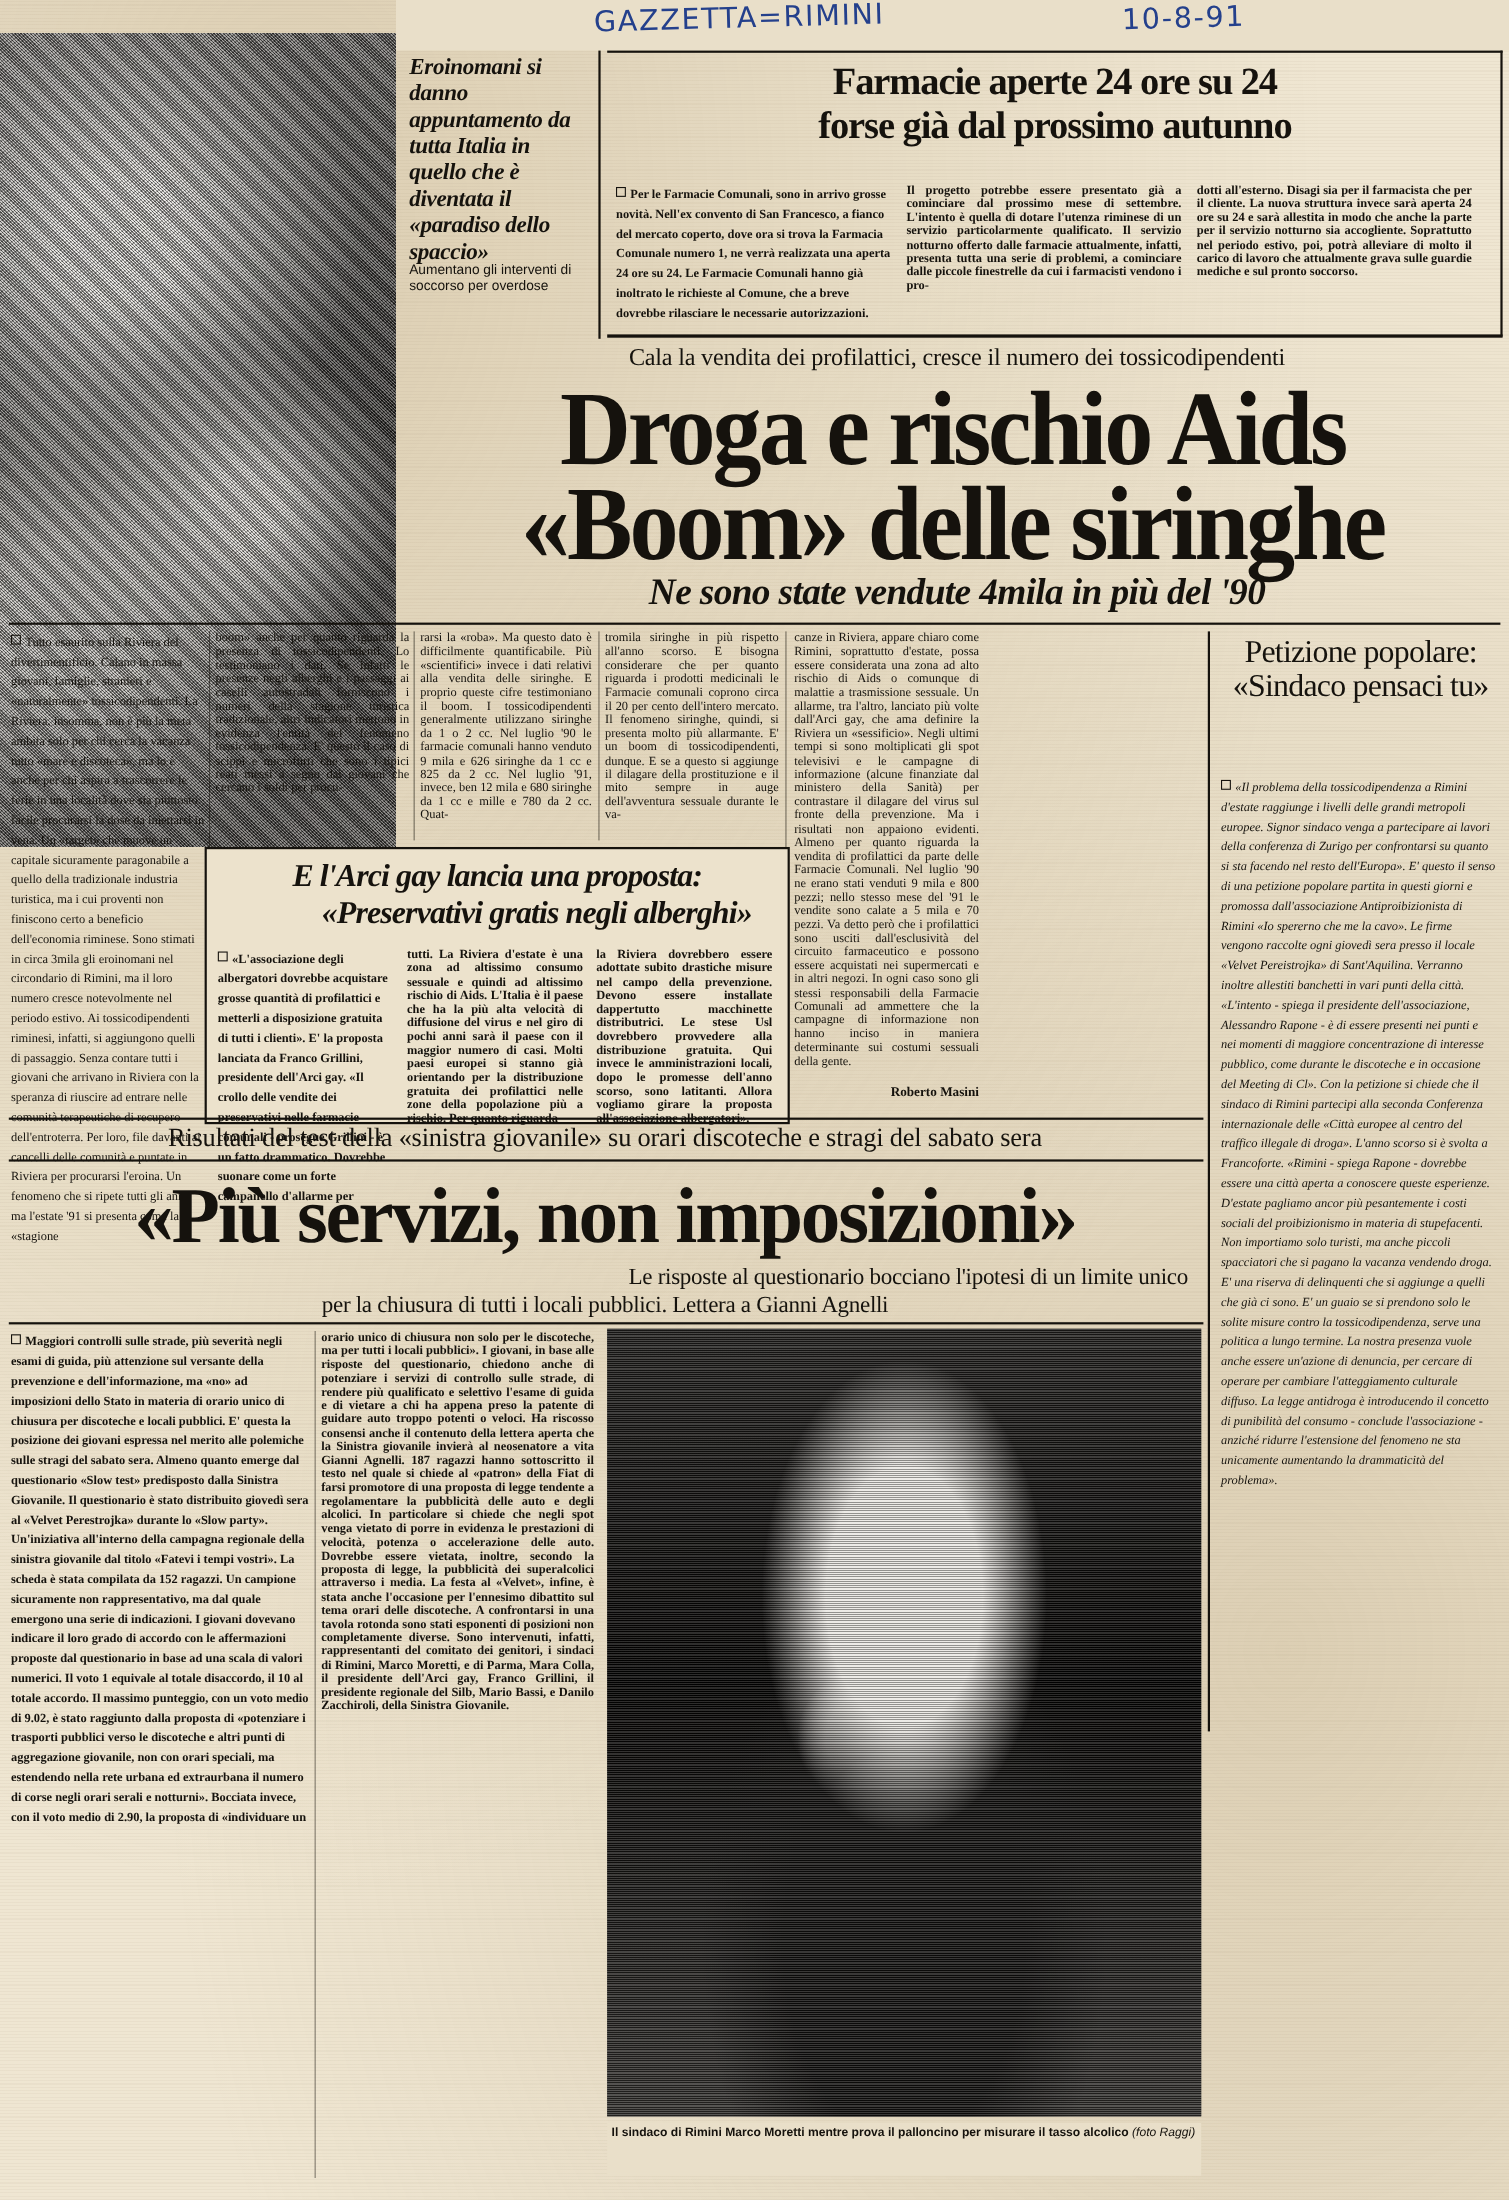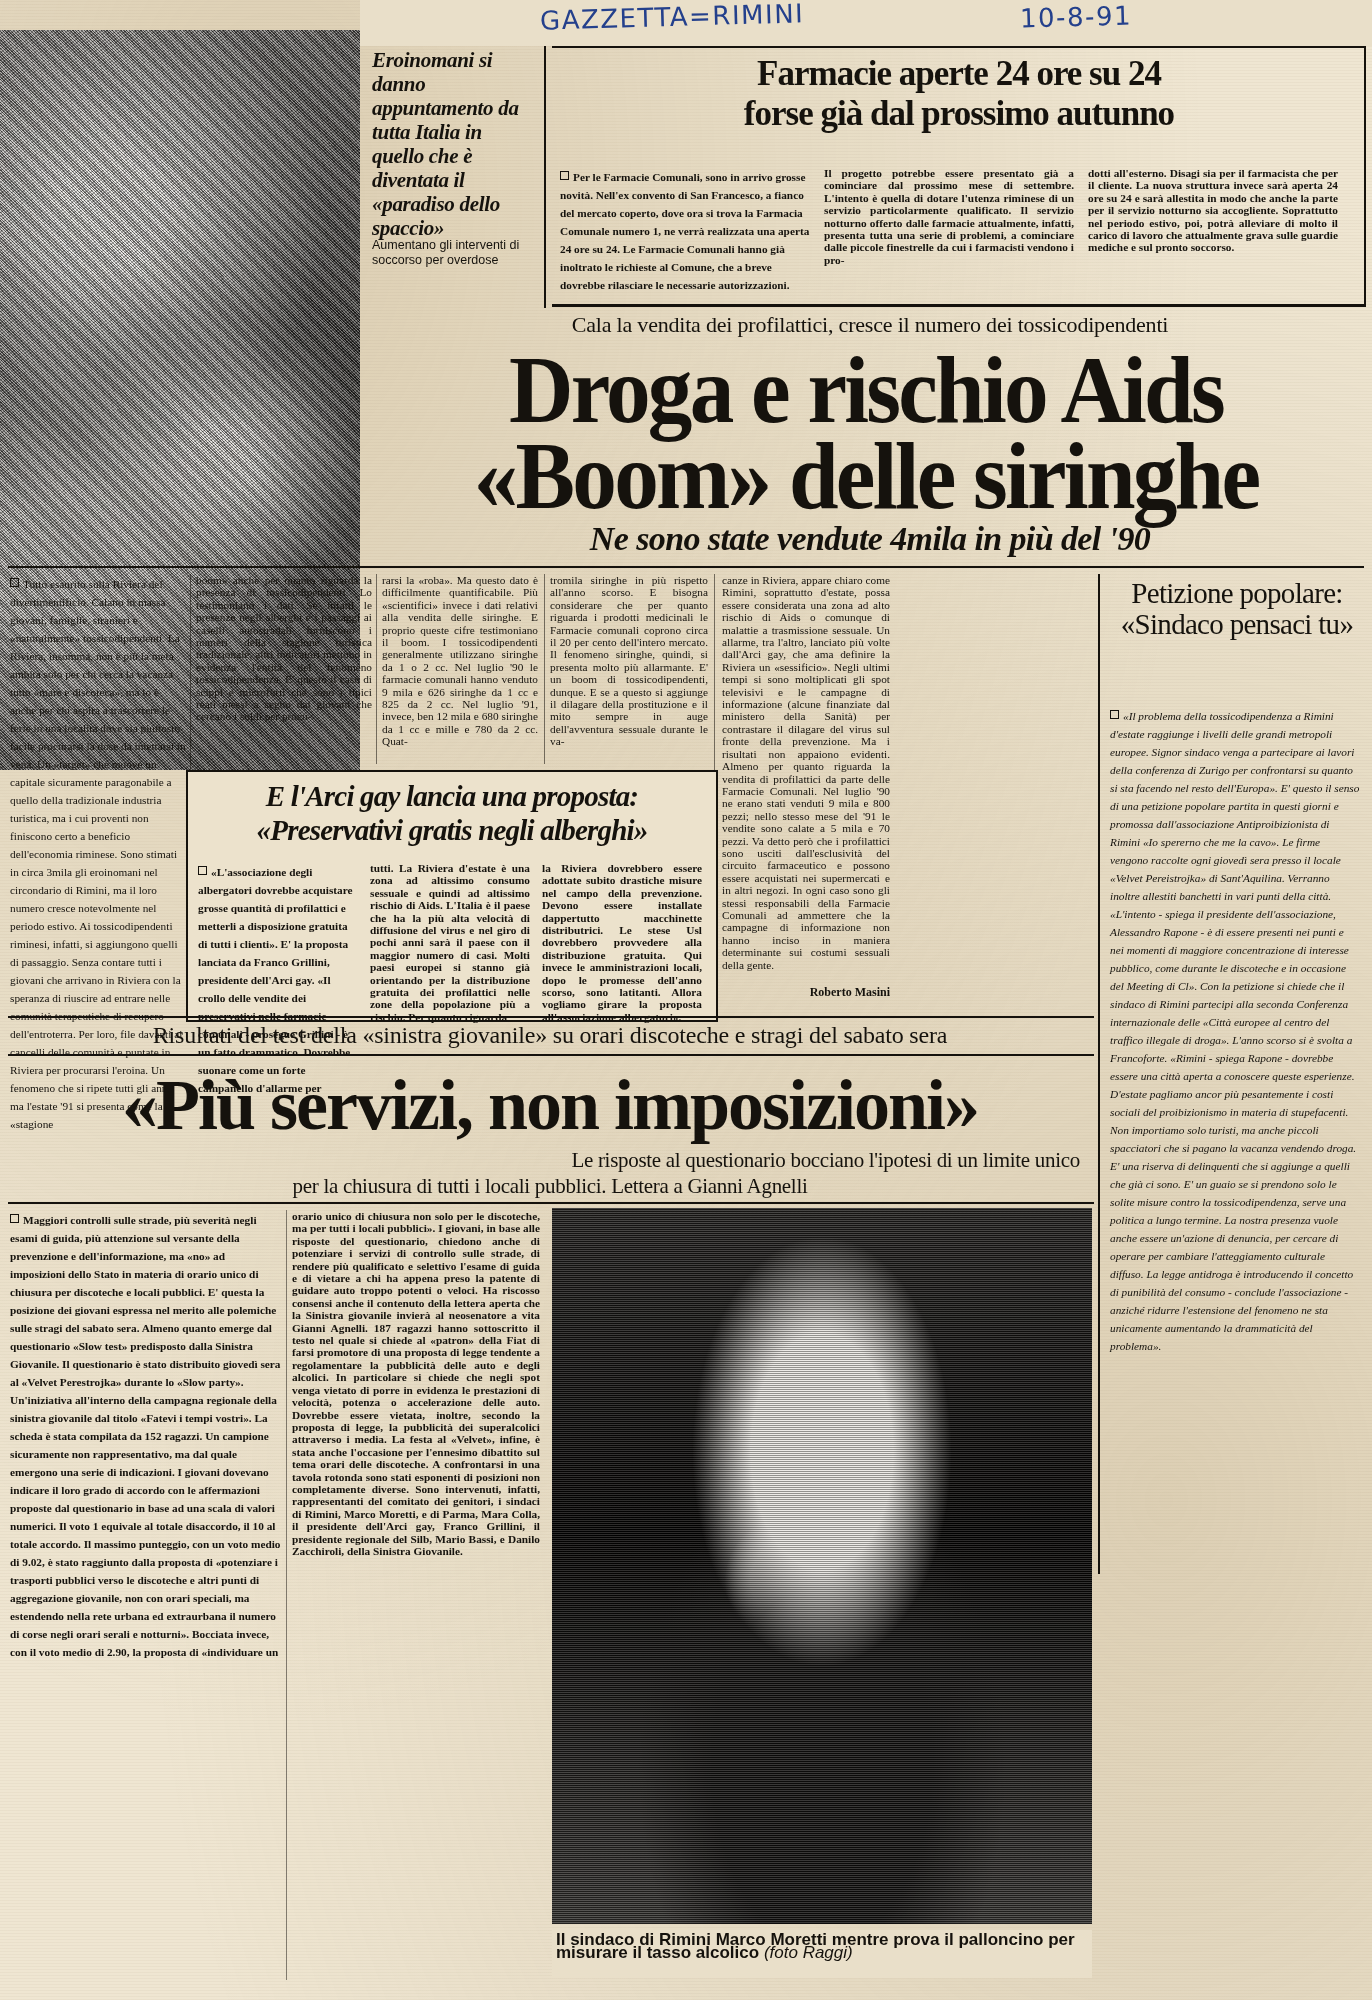--- a/index.html
+++ b/index.html
@@ -99,21 +99,21 @@
     background:#ece2cc;
   }
   .boxhead{
     font-style:italic;font-weight:bold;text-align:center;
     letter-spacing:-.8px;line-height:1.0;
   }
   .sidehead{
     font-size:29px;line-height:31px;text-align:center;
     letter-spacing:-.7px;
   }
-  .caption{font-family:"Liberation Sans", sans-serif;font-size:17px;line-height:13px;font-weight:bold;}
+  .caption{font-family:"Liberation Sans", sans-serif;font-size:11px;line-height:13px;font-weight:bold;}
   .caption i{font-weight:normal;}
   .italcol{font-style:italic;}
   .sans-b{font-family:"Liberation Sans", sans-serif;font-weight:normal;}
   .byline{text-align:right;font-weight:bold;font-size:12px;}
 </style>
 </head>
 <body>
 
 <div class="page">
 
@@ -181,21 +181,21 @@
   <div class="rule" style="left:1098px;top:574px;width:2px;height:1000px;"></div>
 
   <div class="sidehead" style="position:absolute;left:1110px;top:578px;width:254px;">Petizione popolare: «Sindaco pensaci tu»</div>
 
   <div style="position:absolute;left:1110px;top:706px;width:250px;">
     <span class="sq"></span><span class="col italcol" style="display:inline;">«Il problema della tossicodipendenza a Rimini d'estate raggiunge i livelli delle grandi metropoli europee. Signor sindaco venga a partecipare ai lavori della conferenza di Zurigo per confrontarsi su quanto si sta facendo nel resto dell'Europa». E' questo il senso di una petizione popolare partita in questi giorni e promossa dall'associazione Antiproibizionista di Rimini «Io spererno che me la cavo». Le firme vengono raccolte ogni giovedì sera presso il locale «Velvet Pereistrojka» di Sant'Aquilina. Verranno inoltre allestiti banchetti in vari punti della città. «L'intento - spiega il presidente dell'associazione, Alessandro Rapone - è di essere presenti nei punti e nei momenti di maggiore concentrazione di interesse pubblico, come durante le discoteche e in occasione del Meeting di Cl». Con la petizione si chiede che il sindaco di Rimini partecipi alla seconda Conferenza internazionale delle «Città europee al centro del traffico illegale di droga». L'anno scorso si è svolta a Francoforte. «Rimini - spiega Rapone - dovrebbe essere una città aperta a conoscere queste esperienze. D'estate pagliamo ancor più pesantemente i costi sociali del proibizionismo in materia di stupefacenti. Non importiamo solo turisti, ma anche piccoli spacciatori che si pagano la vacanza vendendo droga. E' una riserva di delinquenti che si aggiunge a quelli che già ci sono. E' un guaio se si prendono solo le solite misure contro la tossicodipendenza, serve una politica a lungo termine. La nostra presenza vuole anche essere un'azione di denuncia, per cercare di operare per cambiare l'atteggiamento culturale diffuso. La legge antidroga è introducendo il concetto di punibilità del consumo - conclude l'associazione - anziché ridurre l'estensione del fenomeno ne sta unicamente aumentando la drammaticità del problema».</span>
   </div>
 
   <div class="box" style="left:186px;top:770px;width:528px;height:248px;">
     <div class="boxhead" style="position:absolute;left:0;top:10px;width:528px;font-size:29px;">E l'Arci gay lancia una proposta:</div>
-    <div class="boxhead" style="position:absolute;left:0;top:44px;width:528px;font-size:29px;">«Preservativi gratis negli alberghi»</div>
+    <div class="boxhead" style="position:absolute;left:0;top:44px;width:528px;font-size:29px;padding-left:36px;">«Preservativi gratis negli alberghi»</div>
 
     <div style="position:absolute;left:10px;top:90px;width:508px;display:flex;gap:12px;">
       <div style="width:160px;">
         <span class="sq"></span><span class="col b" style="display:inline;">«L'associazione degli albergatori dovrebbe acquistare grosse quantità di profilattici e metterli a disposizione gratuita di tutti i clienti». E' la proposta lanciata da Franco Grillini, presidente dell'Arci gay. «Il crollo delle vendite dei preservativi nelle farmacie comunali - prosegue Grillini - è un fatto drammatico. Dovrebbe suonare come un forte campanello d'allarme per</span>
       </div>
       <div class="col b" style="width:160px;">tutti. La Riviera d'estate è una zona ad altissimo consumo sessuale e quindi ad altissimo rischio di Aids. L'Italia è il paese che ha la più alta velocità di diffusione del virus e nel giro di pochi anni sarà il paese con il maggior numero di casi. Molti paesi europei si stanno già orientando per la distribuzione gratuita dei profilattici nelle zone della popolazione più a rischio. Per quanto riguarda</div>
       <div class="col b" style="width:160px;">la Riviera dovrebbero essere adottate subito drastiche misure nel campo della prevenzione. Devono essere installate dappertutto macchinette distributrici. Le stese Usl dovrebbero provvedere alla distribuzione gratuita. Qui invece le amministrazioni locali, dopo le promesse dell'anno scorso, sono latitanti. Allora vogliamo girare la proposta all'associazione albergatori».</div>
     </div>
   </div>
 

